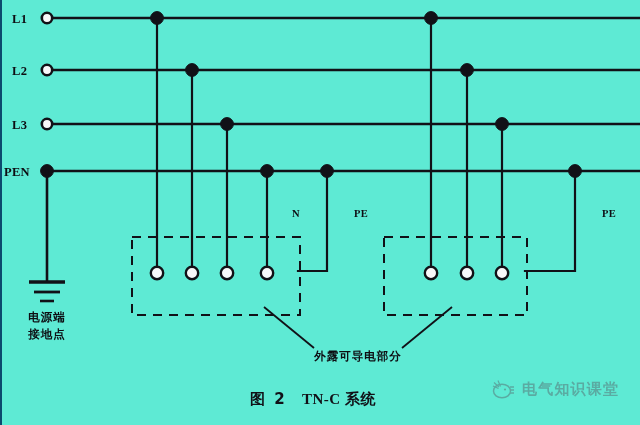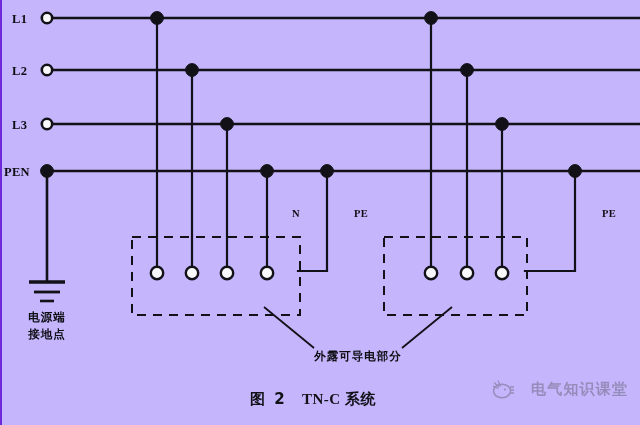--- a/index.html
+++ b/index.html
@@ -5,22 +5,22 @@
 <style>
   html, body {
     margin: 0;
     padding: 0;
     background: #ffffff;
   }
   #page {
     position: relative;
     width: 640px;
     height: 425px;
-    background: #c4b5fd;
-    border-left: 2px solid #6d28d9;
+    background: #5eead4;
+    border-left: 2px solid #0c4a6e;
     box-sizing: border-box;
     overflow: hidden;
     font-family: "Liberation Serif", "DejaVu Serif", serif;
   }
   #diagram-svg {
     position: absolute;
     left: 0;
     top: 0;
     width: 640px;
     height: 425px;
@@ -104,21 +104,21 @@
     fill: none;
   }
   #watermark {
     position: absolute;
     left: 487px;
     top: 372px;
     width: 146px;
     height: 34px;
     display: flex;
     align-items: center;
-    gap: 16px;
+    gap: 7px;
     opacity: 0.42;
     pointer-events: none;
   }
   #watermark .wm-text {
     font-family: "DejaVu Sans", "Liberation Sans", sans-serif;
     font-size: 15px;
     font-weight: bold;
     color: #55555e;
     letter-spacing: 1.2px;
     white-space: nowrap;

